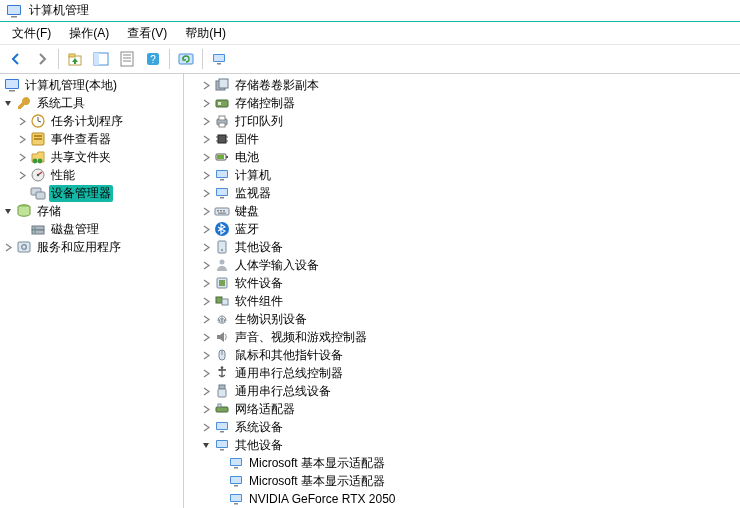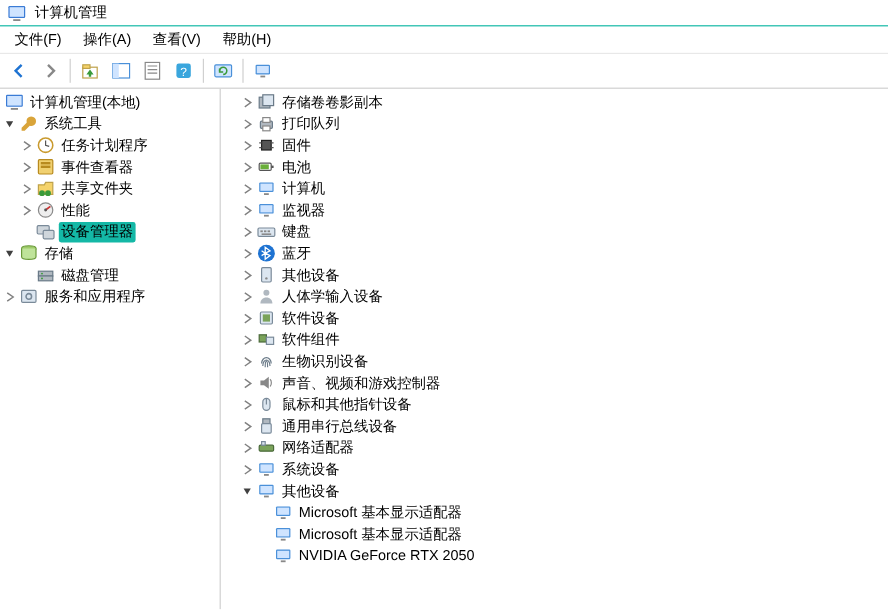--- a/index.html
+++ b/index.html
@@ -354,20 +354,35 @@
         </span>
         <span class="ico">
           <svg width="16" height="16" viewBox="0 0 16 16">
             <rect x="2" y="4" width="9" height="9" fill="#b0b8c0" stroke="#6a7a88"></rect>
             <rect x="5" y="2" width="9" height="9" fill="#dce6f0" stroke="#6a7a88"></rect>
           </svg>
         </span>
         <span class="lbl">存储卷卷影副本</span>
       </div>
 
+    <div class="row">
+        <span class="ind" style="width:16px"></span>
+        <span class="twist">
+          <svg width="9" height="9" viewBox="0 0 9 9">
+            <path d="M2 1 L7 4.5 L2 8" fill="none" stroke="#808080" stroke-width="1.2"></path>
+          </svg>
+        </span>
+        <span class="ico">
+          <svg width="16" height="16" viewBox="0 0 16 16">
+            <rect x="2" y="5" width="12" height="7" rx="1" fill="#7aa35a" stroke="#4a6a3a"></rect>
+            <rect x="4" y="7" width="3" height="3" fill="#dfeacf"></rect>
+          </svg>
+        </span>
+        <span class="lbl">存储控制器</span>
+      </div>
 
     <div class="row">
         <span class="ind" style="width:16px"></span>
         <span class="twist">
           <svg width="9" height="9" viewBox="0 0 9 9">
             <path d="M2 1 L7 4.5 L2 8" fill="none" stroke="#808080" stroke-width="1.2"></path>
           </svg>
         </span>
         <span class="ico">
           <svg width="16" height="16" viewBox="0 0 16 16">
@@ -588,20 +603,37 @@
         </span>
         <span class="ico">
           <svg width="16" height="16" viewBox="0 0 16 16">
             <rect x="5" y="3" width="6" height="10" rx="3" fill="#dce6f0" stroke="#7a8a99"></rect>
             <line x1="8" y1="3" x2="8" y2="8" stroke="#7a8a99"></line>
           </svg>
         </span>
         <span class="lbl">鼠标和其他指针设备</span>
       </div>
 
+    <div class="row">
+        <span class="ind" style="width:16px"></span>
+        <span class="twist">
+          <svg width="9" height="9" viewBox="0 0 9 9">
+            <path d="M2 1 L7 4.5 L2 8" fill="none" stroke="#808080" stroke-width="1.2"></path>
+          </svg>
+        </span>
+        <span class="ico">
+          <svg width="16" height="16" viewBox="0 0 16 16">
+            <path d="M8 2v10M8 12l-3-2M8 12l3-2M6 5h4" stroke="#555" fill="none" stroke-width="1.3"></path>
+            <circle cx="8" cy="2.5" r="1.3" fill="#555"></circle>
+            <rect x="4.5" y="4" width="2" height="2" fill="#555"></rect>
+            <circle cx="11" cy="5" r="1.1" fill="#555"></circle>
+          </svg>
+        </span>
+        <span class="lbl">通用串行总线控制器</span>
+      </div>
 
     <div class="row">
         <span class="ind" style="width:16px"></span>
         <span class="twist">
           <svg width="9" height="9" viewBox="0 0 9 9">
             <path d="M2 1 L7 4.5 L2 8" fill="none" stroke="#808080" stroke-width="1.2"></path>
           </svg>
         </span>
         <span class="ico">
           <svg width="16" height="16" viewBox="0 0 16 16">

